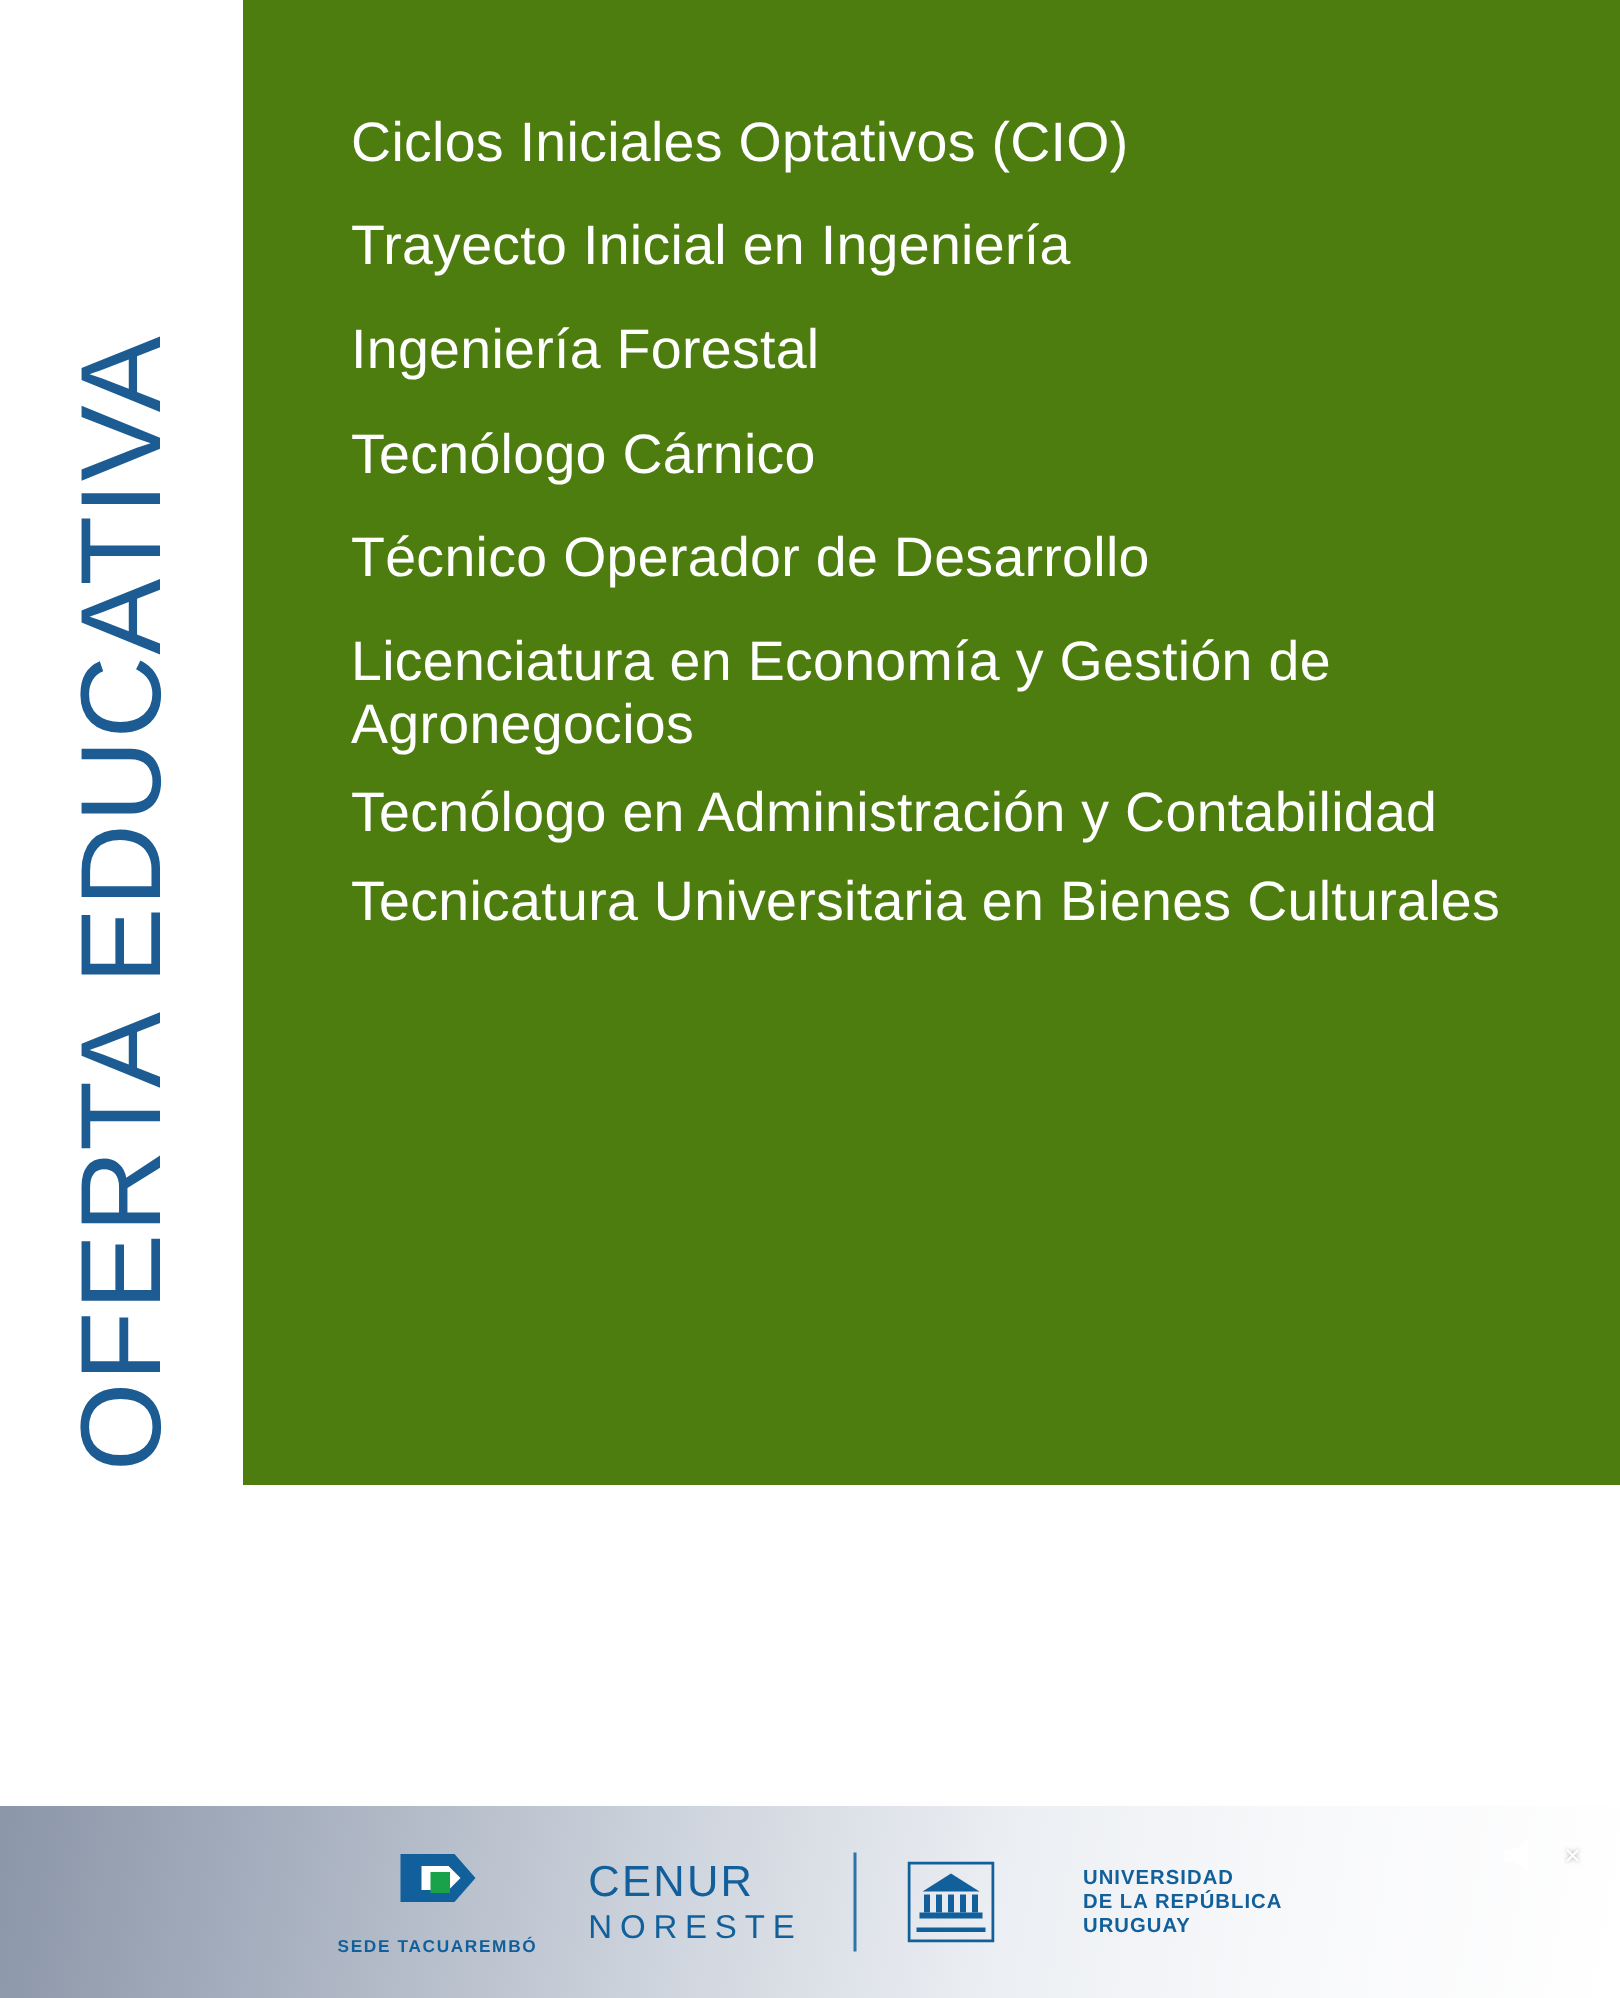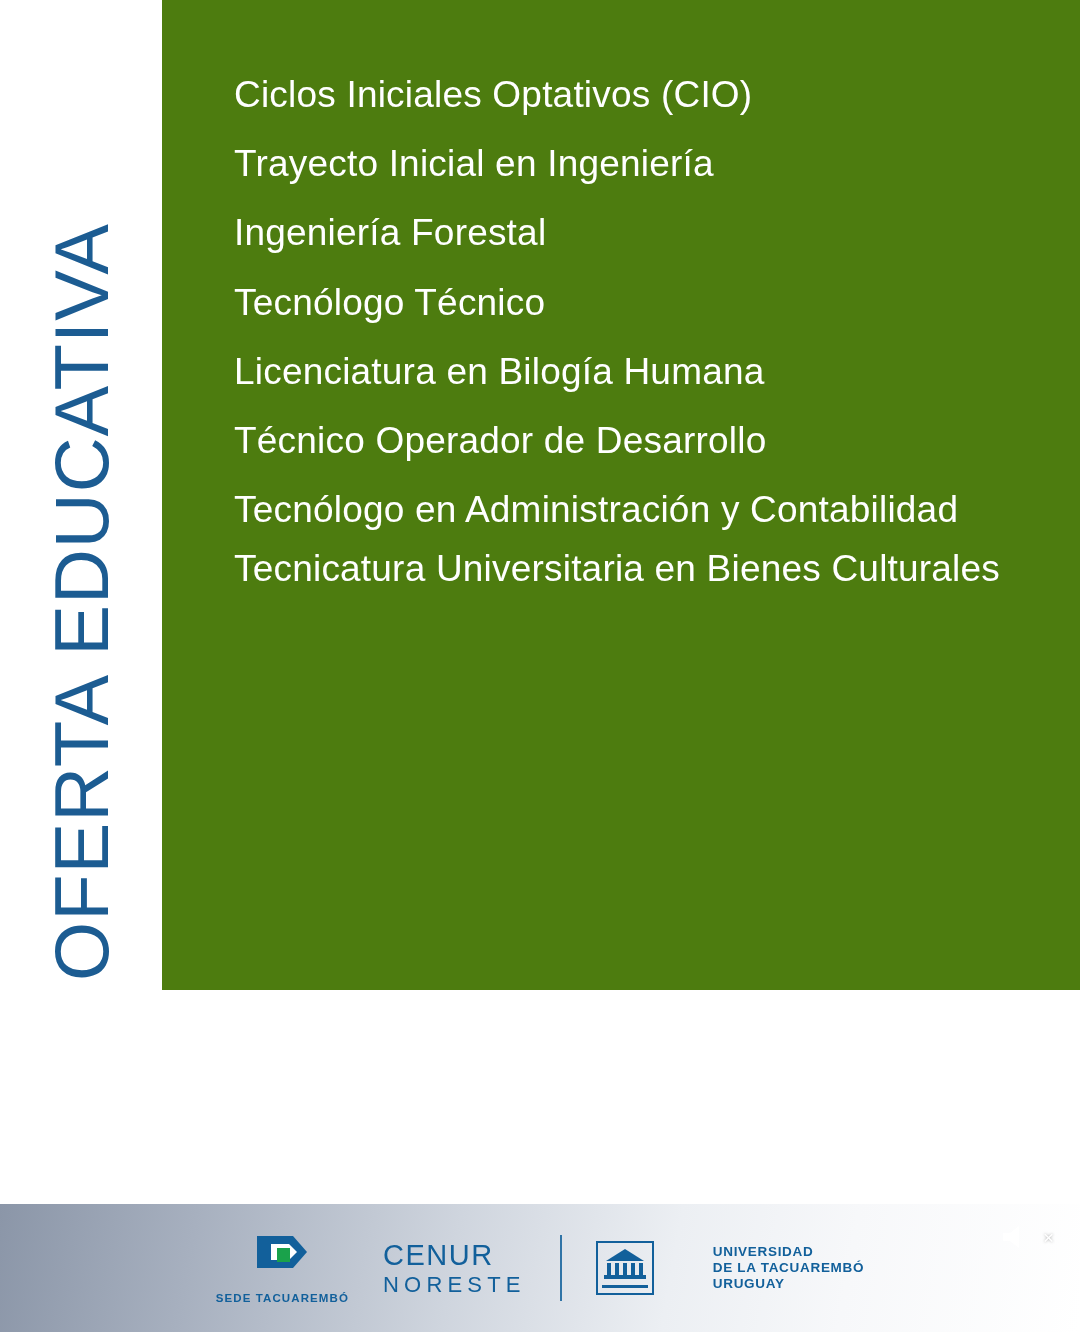--- a/index.html
+++ b/index.html
@@ -199,23 +199,23 @@
 
   <div class="side-title-zone">
     <div class="side-title">OFERTA EDUCATIVA</div>
   </div>
 
   <div class="blue-panel">
     <div class="program-list">
       <div class="program">Ciclos Iniciales Optativos (CIO)</div>
       <div class="program">Trayecto Inicial en Ingeniería</div>
       <div class="program">Ingeniería Forestal</div>
-      <div class="program">Tecnólogo Técnico</div>
-      <div class="program">Licenciatura en Bilogía Humana</div>
+      <div class="program">Tecnólogo Cárnico</div>
       <div class="program">Técnico Operador de Desarrollo</div>
+      <div class="program two-line">Licenciatura en Economía y Gestión de Agronegocios</div>
       <div class="program two-line">Tecnólogo en Administración y Contabilidad</div>
       <div class="program two-line">Tecnicatura Universitaria en Bienes Culturales</div>
     </div>
   </div>
 
   <div class="footer">
     <div class="footer-inner">
 
       <div class="logo-sede">
         <div class="sede-mark">
@@ -244,21 +244,21 @@
             <rect x="11" y="22" width="4" height="12" fill="#12609b"></rect>
             <rect x="19" y="22" width="4" height="12" fill="#12609b"></rect>
             <rect x="27" y="22" width="4" height="12" fill="#12609b"></rect>
             <rect x="35" y="22" width="4" height="12" fill="#12609b"></rect>
             <rect x="43" y="22" width="4" height="12" fill="#12609b"></rect>
             <polygon points="29,8 48,20 10,20" fill="#12609b"></polygon>
           </svg>
         </div>
         <div class="udelar-text">
           <span>UNIVERSIDAD</span>
-          <span>DE LA TACUAREMBÓ</span>
+          <span>DE LA REPÚBLICA</span>
           <span>URUGUAY</span>
         </div>
       </div>
 
     </div>
 
     <div class="overlay-controls">
       <div class="mute-icon">
         <svg width="34" height="30" viewBox="0 0 34 30" aria-hidden="true">
           <polygon points="4,11 11,11 20,4 20,26 11,19 4,19" fill="#ffffff"></polygon>

